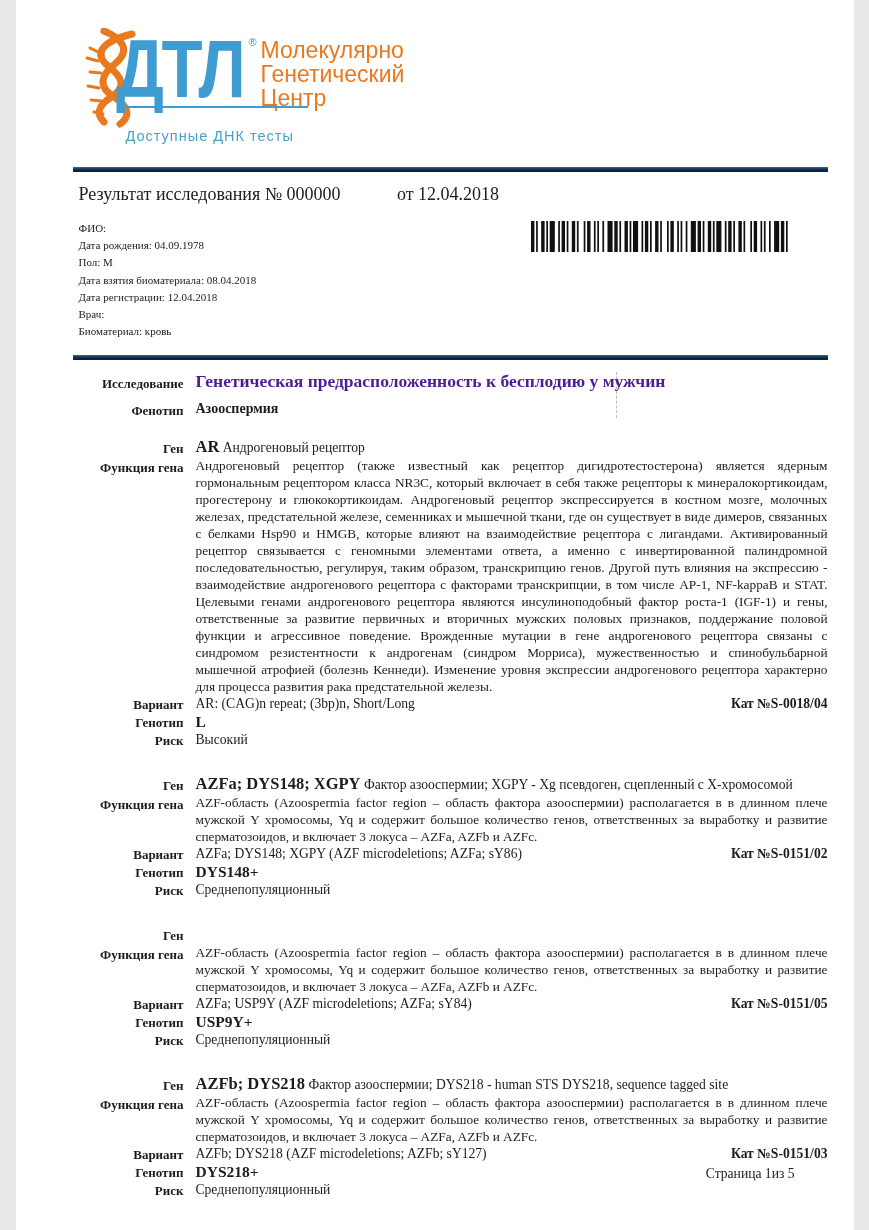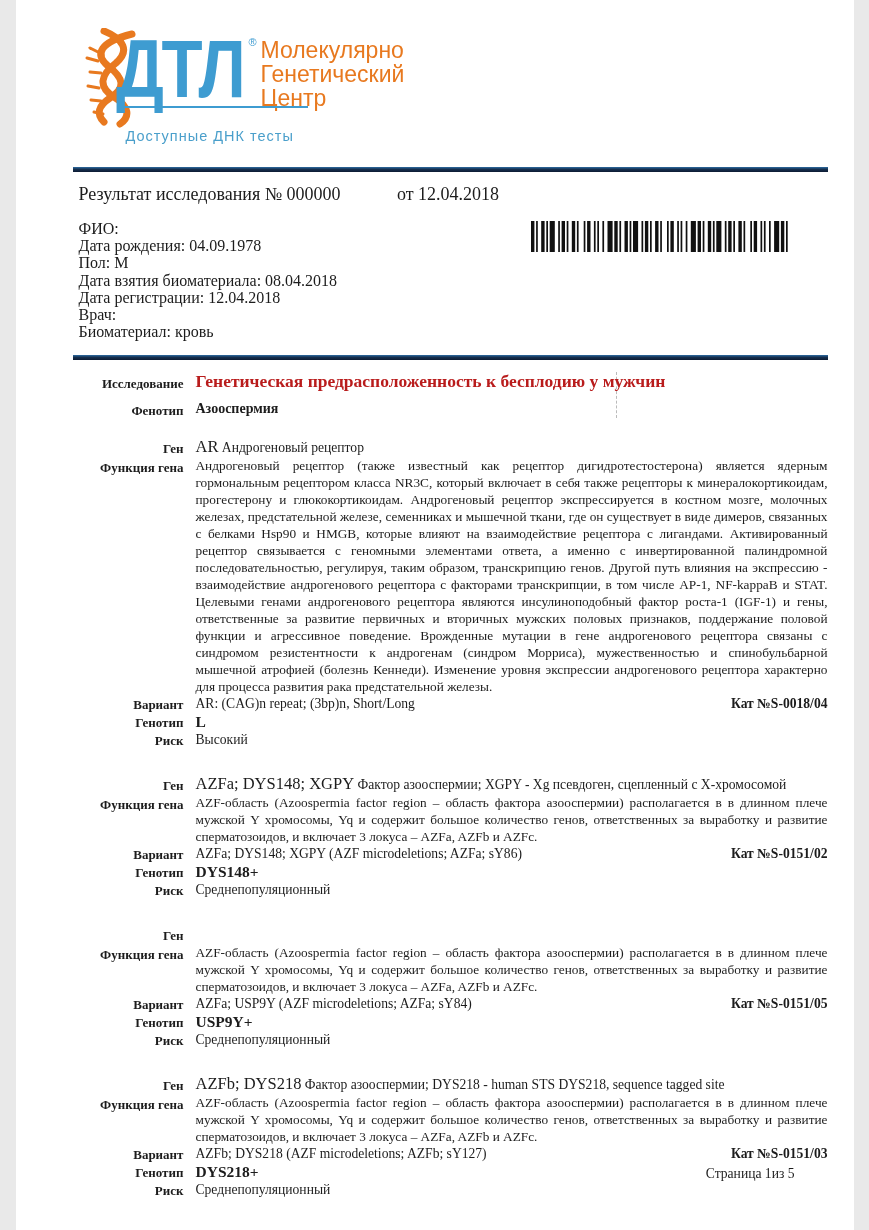--- a/index.html
+++ b/index.html
@@ -42,39 +42,39 @@
   
   .bar{position:absolute;left:57px;width:755px;height:5px;
        background:linear-gradient(180deg,#2e6da4 0%,#16304f 45%,#0d1b33 100%);}
   .bar-top{top:167px;}
   .bar-mid{top:355px;}
   
   .result-line{position:absolute;left:63px;top:184px;font-size:18px;}
   .result-line b{font-weight:normal;}
   .result-date{margin-left:52px;}
   
-  .patient{position:absolute;left:63px;top:220px;font-size:16px;line-height:17.2px;}
+  .patient{position:absolute;left:63px;top:220px;font-size:11px;line-height:17.2px;}
   
   .barcode{position:absolute;left:515px;top:221px;width:263px;height:31px;}
   .barcode rect{fill:#111;}
   
   .main{position:absolute;left:0;top:371px;width:812px;}
   .row{display:grid;grid-template-columns:168px 632px;column-gap:12px;}
   .lbl{
     text-align:right;font-weight:bold;font-size:13px;line-height:17px;
     padding-top:2px;color:#1c1c1c;
   }
   .val{font-size:13.6px;line-height:17.2px;}
   .study-row{margin-bottom:8px;}
-  .study-title{font-size:17.5px;line-height:21px;font-weight:bold;color:#b91c1c;}
+  .study-title{font-size:17.5px;line-height:21px;font-weight:bold;color:#4c1d95;}
   .study-row .lbl{padding-top:4px;}
   .phenotype-row{margin-bottom:19px;}
   .phenotype-val{font-weight:bold;font-size:14px;}
   .gene-section{margin-bottom:26px;}
-  .gene-head .gene-name{font-weight:normal;font-size:16.5px;}
+  .gene-head .gene-name{font-weight:bold;font-size:16.5px;}
   .gene-head .gene-note{font-size:13.6px;}
   .func-text{text-align:justify;font-size:13.3px;line-height:17px;}
   .variant-row .val{display:flex;justify-content:space-between;align-items:baseline;}
   .catalog{font-weight:bold;white-space:nowrap;}
   .genotype-val{font-weight:bold;font-size:15.5px;line-height:18px;}
   .risk-row .val{line-height:18px;}
   .genotype-row .lbl,.risk-row .lbl,.variant-row .lbl{padding-top:1px;}
   
   .footer{position:absolute;right:59px;top:1166px;font-size:13.6px;}
   

